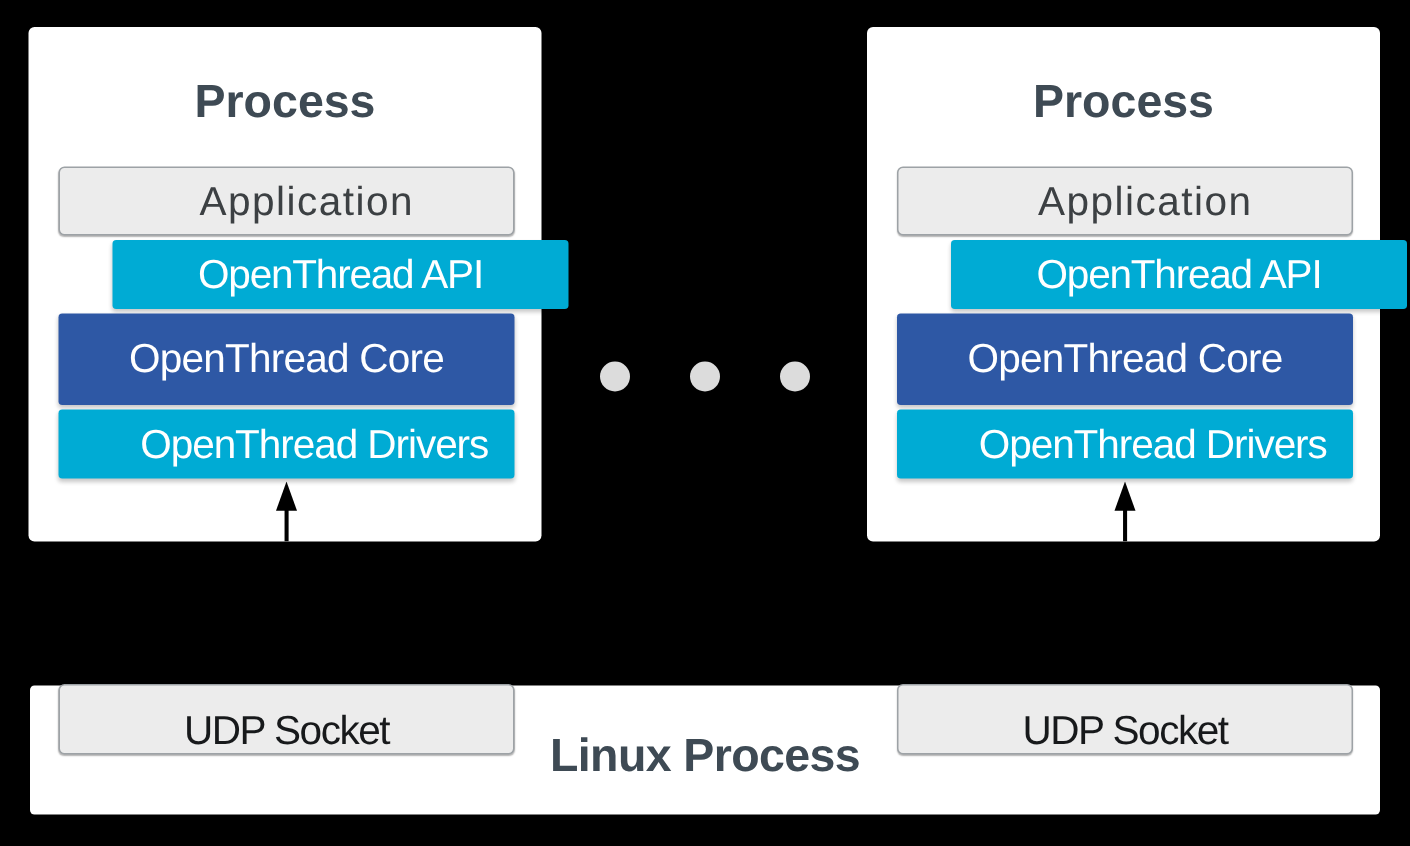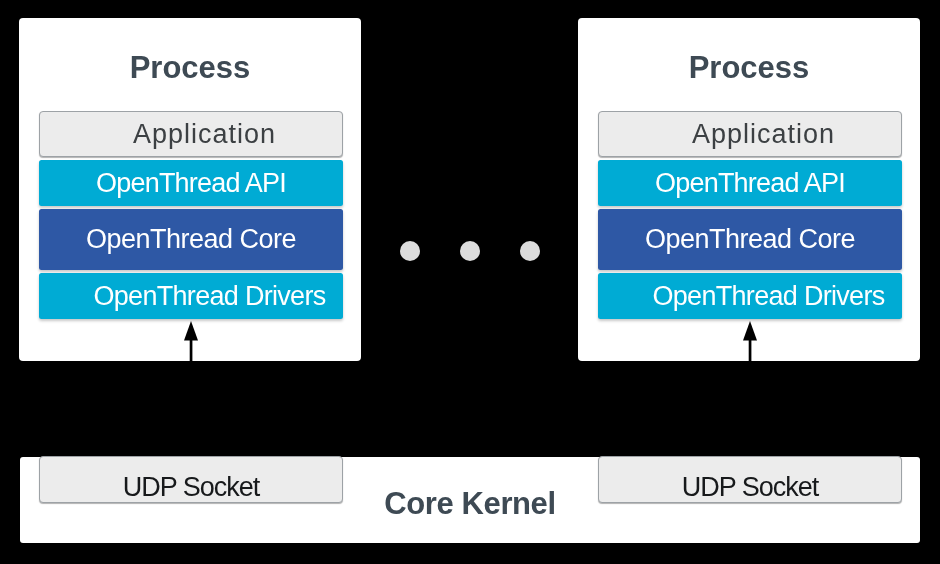--- a/index.html
+++ b/index.html
@@ -52,21 +52,21 @@
     border-radius: 4px;
     color: var(--app-text, #3c4043);
     box-shadow: 0 1px 1px rgba(0,0,0,0.30);
     padding-left: 27px;
   }
   .layer.api, .layer.core, .layer.drivers {
     color: #ffffff;
     border-radius: 2.5px;
     box-shadow: 0 2px 3px rgba(0,0,0,0.22);
   }
-  .layer.api     { top: 142px; height: 46px; background: var(--cyan, #00abd4); letter-spacing: -0.8px; }
+  .layer.api     { top: 142px; height: 46px; background: var(--cyan, #00abd4); letter-spacing: -0.8px; margin-left: 36px; }
   .layer.core    { top: 191px; height: 61px; background: var(--core-blue, #2e58a5); letter-spacing: -0.5px; }
   .layer.drivers { top: 255px; height: 46px; background: var(--cyan, #00abd4); letter-spacing: -0.7px; padding-left: 37px; }
 
   .arrow-up {
     position: absolute;
     left: 164px;
     top: 303px;
     width: 16px;
     height: 40px;
   }
@@ -151,17 +151,17 @@
   </div>
 
   <div class="dots">
     <div class="dot d1"></div>
     <div class="dot d2"></div>
     <div class="dot d3"></div>
   </div>
 
   <div class="kernel-bar">
     <div class="udp-box left">UDP Socket</div>
-    <div class="kernel-label">Core Kernel</div>
+    <div class="kernel-label">Linux Process</div>
     <div class="udp-box right">UDP Socket</div>
   </div>
 
 </div>
 
 </body></html>

